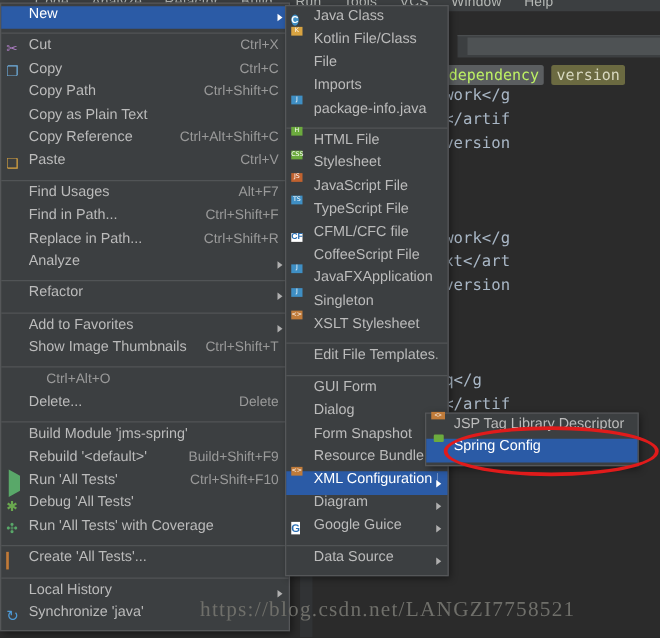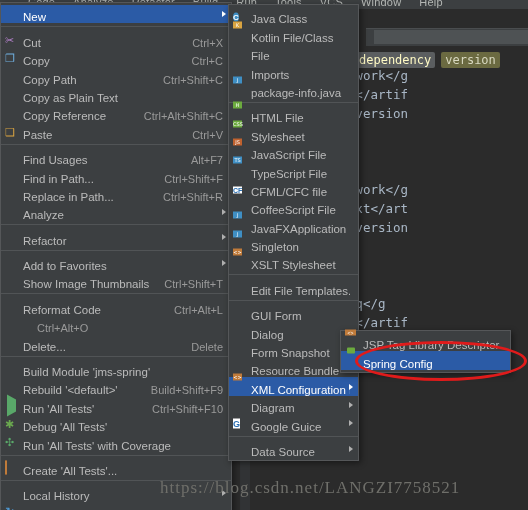--- a/index.html
+++ b/index.html
@@ -35,21 +35,21 @@
   }
   .tabstrip-inner {
     position: absolute; left: 374px; top: 30px; width: 154px; height: 14px;
     background: #4e5254;
   }
   .bc {
     position: absolute; left: 355px; top: 52px;
     font-family: "DejaVu Sans Mono", monospace; font-size: 12px;
     display: flex; align-items: center; gap: 6px; white-space: nowrap;
   }
-  .bc-chip { background: #5b5e60; color: #fef9c3; padding: 1px 4px; border-radius: 2px; }
+  .bc-chip { background: #5b5e60; color: #bef264; padding: 1px 4px; border-radius: 2px; }
   .bc-chip.v { background: #6b6a41; color: #d8d8c0; }
 
   
   .code {
     position: absolute; left: 250px; top: 66px; width: 290px;
     font-family: "DejaVu Sans Mono", monospace;
     font-size: 12.5px; line-height: 19px;
     color: #a9b7c6; white-space: pre;
   }
   .code .ln { height: 19px; white-space: pre; }
@@ -63,21 +63,21 @@
     font-size: 11.5px;
     padding: 2px 0;
     box-shadow: 2px 2px 6px rgba(0,0,0,.45);
   }
   .menu-l1 { left: 0; top: 2px; width: 232px; }
   .menu-l2 { left: 228px; top: 4px; width: 131px; }
   .menu-l3 { left: 340px; top: 330px; width: 171px; }
 
   .mi {
     position: relative;
-    height: 18.4px; display: flex; align-items: flex-end;
+    height: 18.4px; display: flex; align-items: flex-start;
     padding-left: 22px; padding-right: 8px;
     white-space: nowrap;
   }
   .mi.sel-item { background: #2b5ba6; color: #ffffff; }
   .mi .lbl { flex: 1 1 auto; overflow: hidden; text-overflow: clip; }
   .mi .acc { color: #9a9a9a; font-size: 11px; padding-left: 14px; }
   .mi .arrow {
     position: absolute; right: 5px; top: 50%; transform: translateY(-50%);
     width: 0; height: 0;
     border-left: 4px solid #b0b0b0;
@@ -231,24 +231,20 @@
       <div class="mi">
         <span class="lbl">Add to Favorites</span>
         <span class="arrow"></span>
       </div>
       <div class="mi">
         <span class="lbl">Show Image Thumbnails</span>
         <span class="acc">Ctrl+Shift+T</span>
       </div>
       <div class="sep"></div>
       <div class="mi">
-        <span class="lbl">Reformat Code</span>
-        <span class="acc">Ctrl+Alt+L</span>
-      </div>
-      <div class="mi">
         <span class="acc">Ctrl+Alt+O</span>
       </div>
       <div class="mi">
         <span class="lbl">Delete...</span>
         <span class="acc">Delete</span>
       </div>
       <div class="sep"></div>
       <div class="mi">
         <span class="lbl">Build Module 'jms-spring'</span>
       </div>

